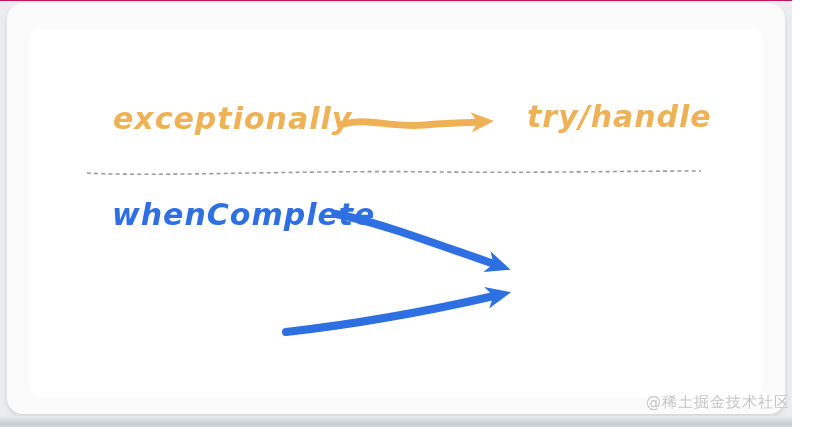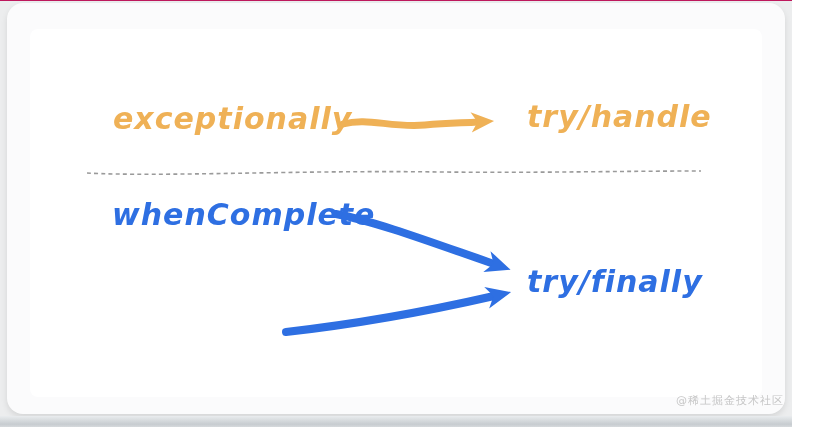--- a/index.html
+++ b/index.html
@@ -63,22 +63,22 @@
   .label.blue{color:var(--blue);}
 
   .lbl-exceptionally{left:113px;top:100px;}
   .lbl-trycatch{left:527px;top:98px;}
   .lbl-whencomplete{left:112px;top:196px;}
   .lbl-tryfinally{left:527px;top:263px;}
   .lbl-handle{left:162px;top:307px;}
 
   .watermark{
     position:absolute;
-    right:8px;top:392px;
-    font-size:11px;
+    right:2px;top:392px;
+    font-size:15px;
     color:var(--watermark);
     letter-spacing:1px;
   }
 </style>
 </head>
 <body>
 
 <div class="stage">
   <div class="slide">
     <div class="panel"></div>
@@ -102,19 +102,18 @@
 
     <path class="stroke-blue" marker-end="url(#head-blue)" d="M286,331 C348,324 424,311 494,295"></path>
   </svg>
 
   <div class="label orange lbl-exceptionally">exceptionally</div>
 
   <div class="label orange lbl-trycatch">try/handle</div>
 
   <div class="label blue lbl-whencomplete">whenComplete</div>
 
-  <div class="label blue lbl-tryfinally">try/finally</div>
 
 
   <div class="watermark">@稀土掘金技术社区</div>
 
   <div class="floor-shadow"></div>
 </div>
 
 </body></html>

